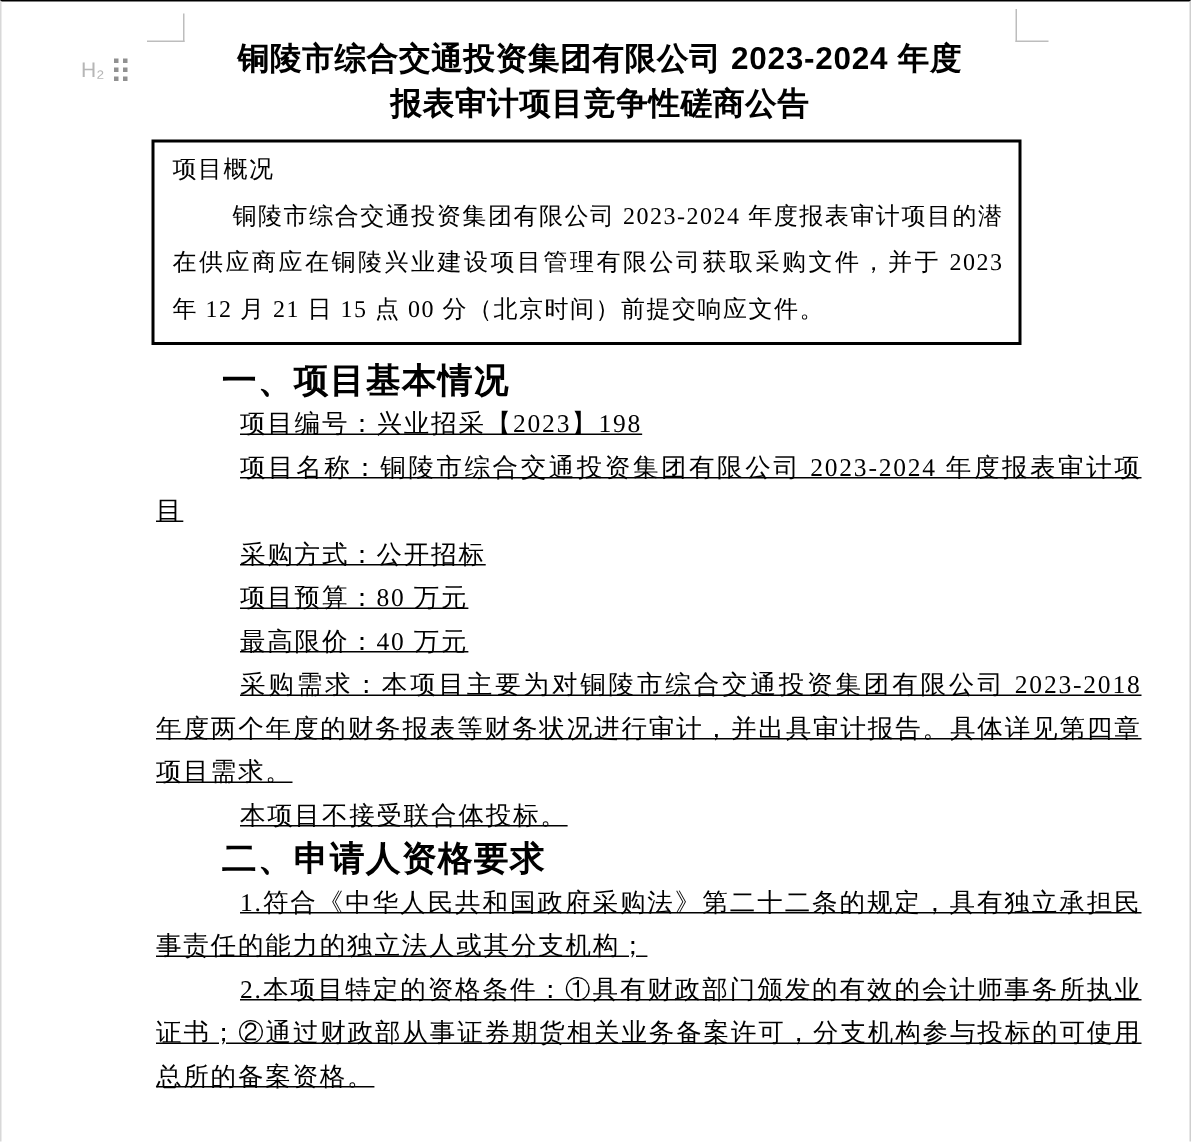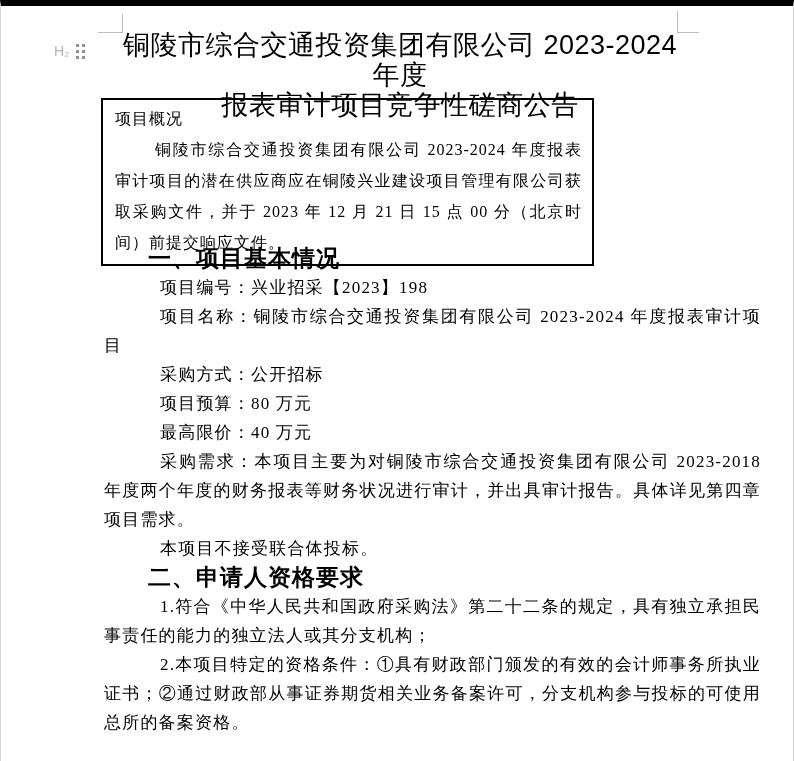--- a/index.html
+++ b/index.html
@@ -6,21 +6,21 @@
   html, body { background: #ffffff; }
   body {
     width: 794px; height: 761px; overflow: hidden;
     font-family: "Liberation Serif", "DejaVu Serif", serif;
     color: #000000;
   }
   .page {
     position: relative; width: 794px; height: 761px; background: #ffffff;
     border-left: 1px solid #d8d8d8;
     border-right: 1px solid #cfcfcf;
-    border-top: 6px solid #000000;
+    border-top: 1px solid #000000;
   }
   
   .corner-mark-left {
     position: absolute; left: 97px; top: 8px; width: 25px; height: 19px;
     border-right: 1px solid #bdbdbd; border-bottom: 1px solid #bdbdbd;
   }
   .corner-mark-right {
     position: absolute; left: 676px; top: 5px; width: 22px; height: 22px;
     border-left: 1px solid #bdbdbd; border-bottom: 1px solid #bdbdbd;
   }
@@ -34,43 +34,43 @@
     font-size: 14px; color: #b6b6b6; line-height: 18px;
   }
   .drag-dots {
     display: grid; grid-template-columns: repeat(2, 3px);
     grid-auto-rows: 3px; gap: 3px 3px; cursor: grab;
   }
   .drag-dots span { width: 3px; height: 3px; background: #919191; }
 
   .doc-title {
     position: absolute; left: 120px; top: 24px; width: 558px;
-    text-align: center; font-weight: normal; font-size: 27px; line-height: 30px;
+    text-align: center; font-weight: bold; font-size: 21px; line-height: 30px;
     font-family: "Liberation Sans", "DejaVu Sans", sans-serif;
     letter-spacing: 0.5px;
   }
   .doc-title span { display: block; }
 
   .overview-box {
-    position: absolute; left: 100px; top: 92px; width: 493px; min-height: 137px;
+    position: absolute; left: 100px; top: 92px; width: 580px; min-height: 137px;
     border: 2px solid #000000; padding: 3px 10px 6px 12px;
     font-size: 16px; line-height: 31px; letter-spacing: 1px;
   }
   .overview-box p { text-indent: 2.5em; text-align: justify; }
 
   .doc-body {
     position: absolute; left: 103px; top: 238px; width: 657px;
     font-size: 17px; line-height: 29px; letter-spacing: 1.2px;
   }
   .sec-heading {
     font-family: "Liberation Sans", "DejaVu Sans", sans-serif;
     font-weight: bold; font-size: 23px; padding-left: 44px;
     letter-spacing: 1px;
   }
-  .para { text-indent: 56px; text-align: justify; }
+  .para { text-indent: 56px; text-align: justify; text-decoration: underline; }
 </style>
 </head>
 <body>
 
 <div class="page">
 
   <div class="corner-mark-left"></div>
   <div class="corner-mark-right"></div>
 
   <div class="block-indicator">

